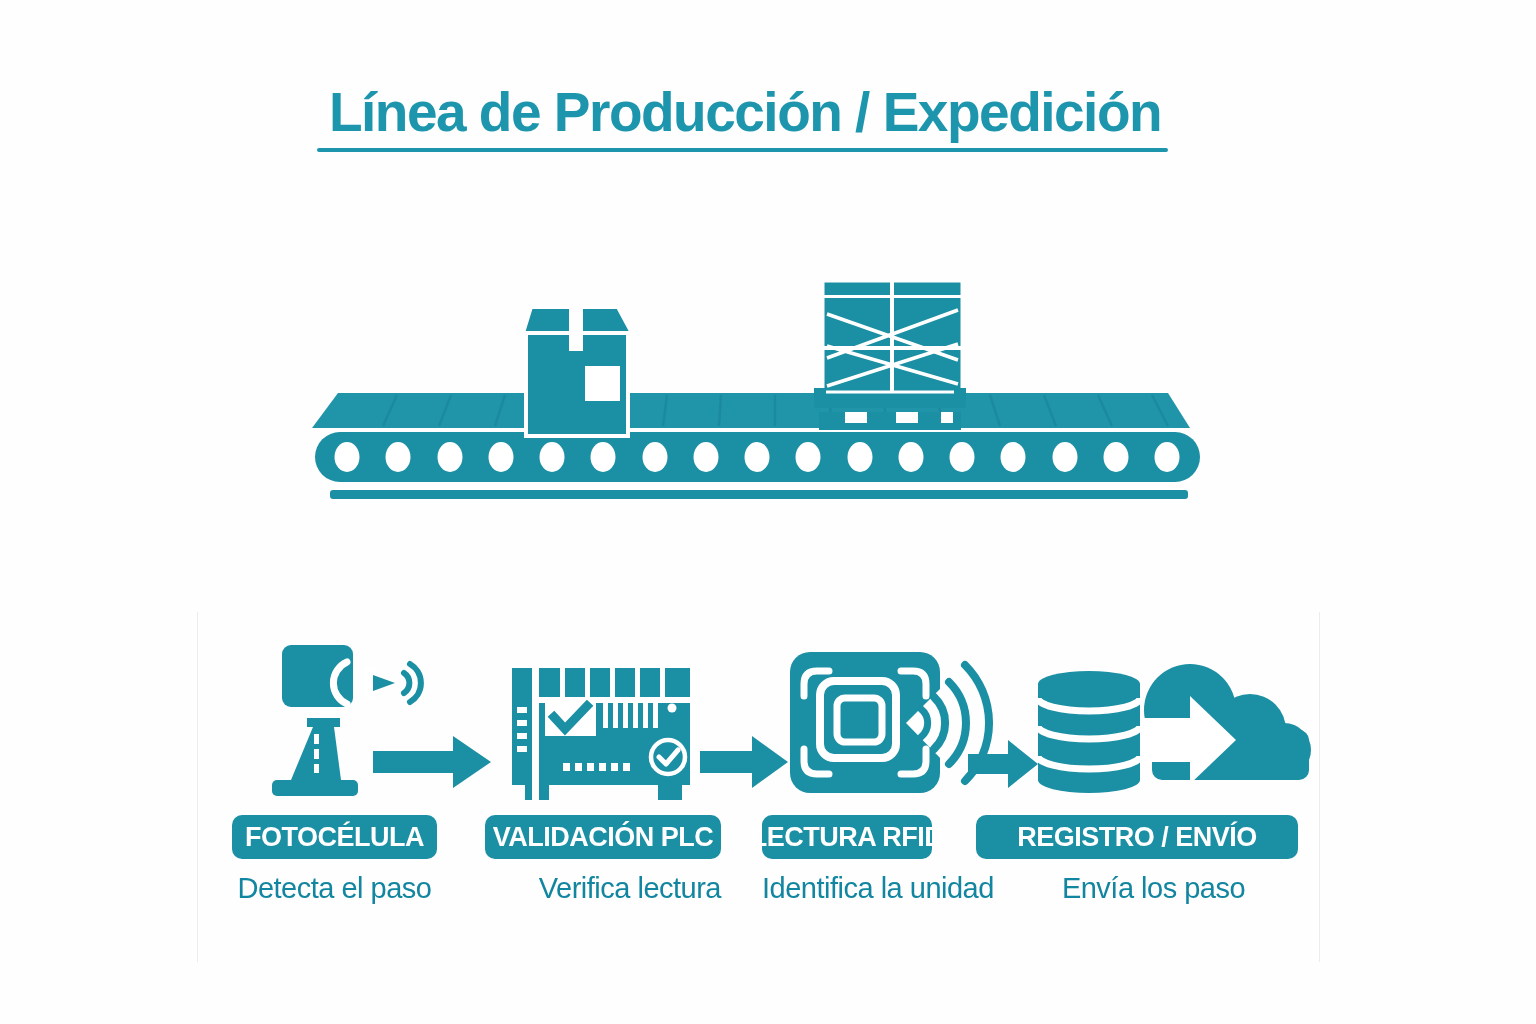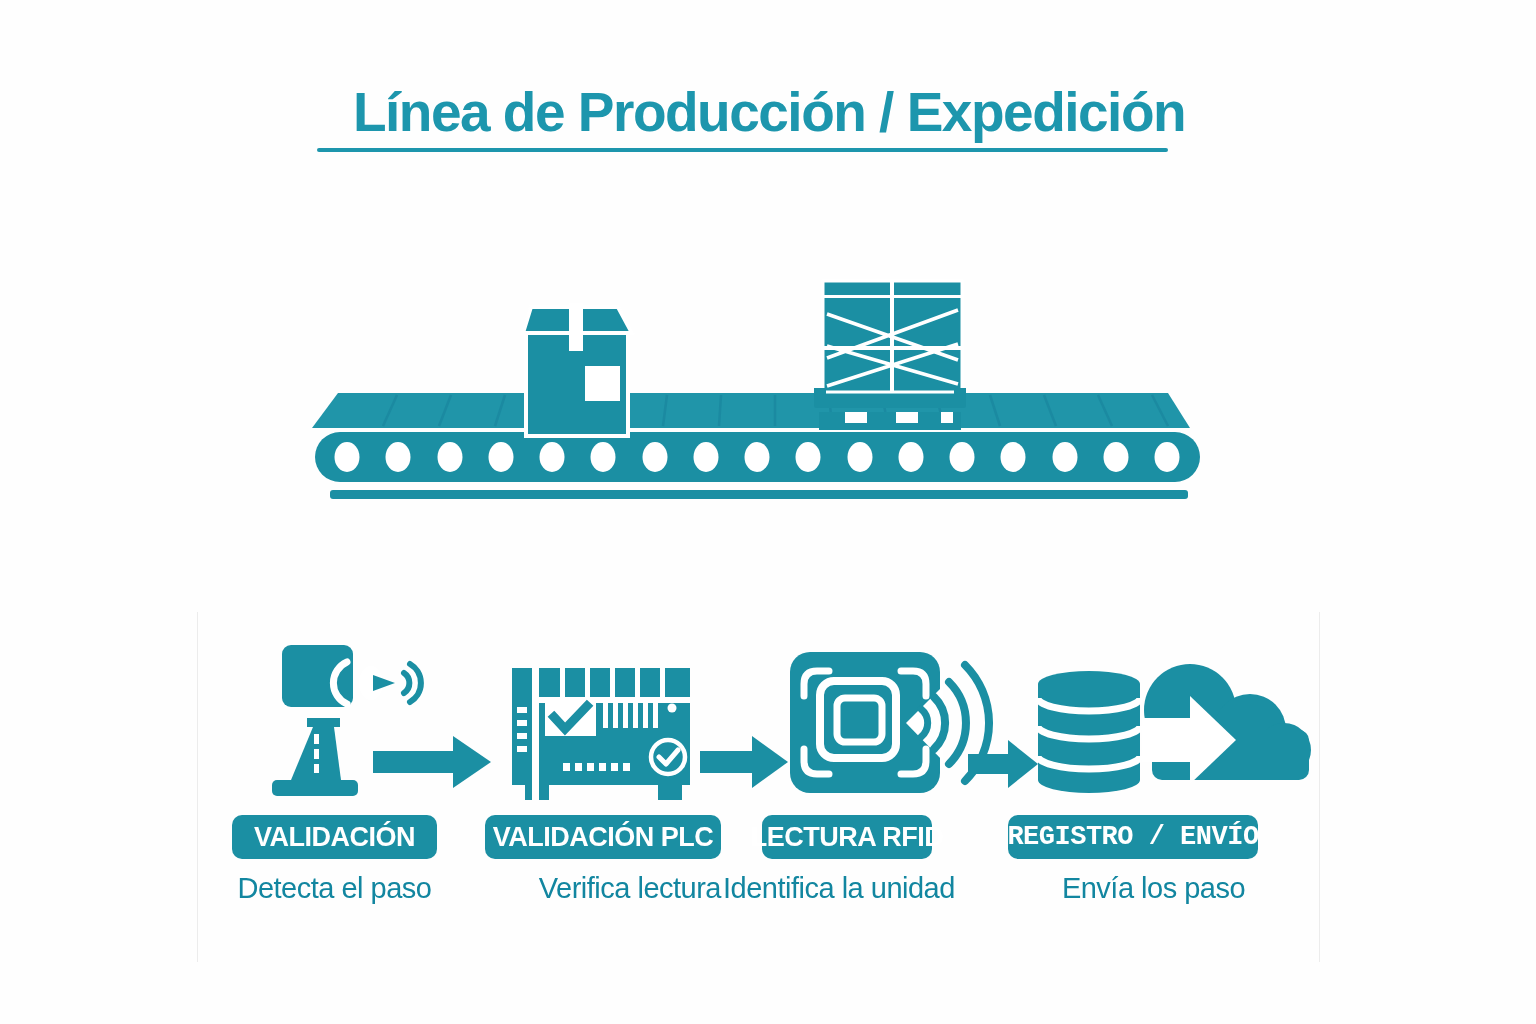--- a/index.html
+++ b/index.html
@@ -9,21 +9,21 @@
     --title-color:#1d96ad;
   }
   html,body{margin:0;padding:0;}
   body{
     width:1536px;height:1024px;background:#fefefe;position:relative;
     font-family:"Liberation Sans","DejaVu Sans",sans-serif;overflow:hidden;
   }
   .abs{position:absolute;}
   .title{
     position:absolute;top:80px;left:0;width:1490px;text-align:center;
-    font-size:55px;font-weight:bold;color:var(--title-color);letter-spacing:-1.5px;padding-left:24px;
+    font-size:55px;font-weight:bold;color:var(--title-color);letter-spacing:-1.5px;
   }
   .title-underline{
     position:absolute;left:317px;top:148px;width:851px;height:4px;
     background:var(--title-color);border-radius:2px;
   }
   .pill{
     position:absolute;top:815px;height:44px;background:var(--teal);
     border-radius:10px;color:#ffffff;font-weight:bold;font-size:27px;
     letter-spacing:-0.5px;display:flex;align-items:center;justify-content:center;
     white-space:nowrap;
@@ -198,21 +198,21 @@
     <circle class="f-t" cx="228" cy="82" r="36"></circle>
     <circle class="f-t" cx="262" cy="102" r="27"></circle>
     <rect class="f-t" x="130" y="82" width="157" height="50" rx="10"></rect>
   </g>
   <g>
     <rect class="f-w" x="120" y="70" width="48" height="44"></rect>
     <polygon class="f-w" points="168,48 214,92 168,136"></polygon>
   </g>
 </svg>
 
-<div class="pill" style="left:232px;width:205px;">VALIDACIÓN</div>
+<div class="pill" style="left:232px;width:205px;">FOTOCÉLULA</div>
 <div class="pill" style="left:485px;width:236px;">VALIDACIÓN PLC</div>
 <div class="pill" style="left:762px;width:170px;">LECTURA RFID</div>
-<div class="pill" style="left:1008px;width:250px;font-family:Liberation Mono, monospace;">REGISTRO / ENVÍO</div>
+<div class="pill" style="left:976px;width:322px;">REGISTRO / ENVÍO</div>
 
 <div class="caption" style="left:232px;width:205px;">Detecta el paso</div>
 <div class="caption" style="left:485px;width:236px;text-align:right;">Verifica lectura</div>
-<div class="caption" style="left:723px;width:214px;">Identifica la unidad</div>
+<div class="caption" style="left:762px;width:214px;">Identifica la unidad</div>
 <div class="caption" style="left:1016px;width:275px;">Envía los paso</div>
 
 </body></html>

